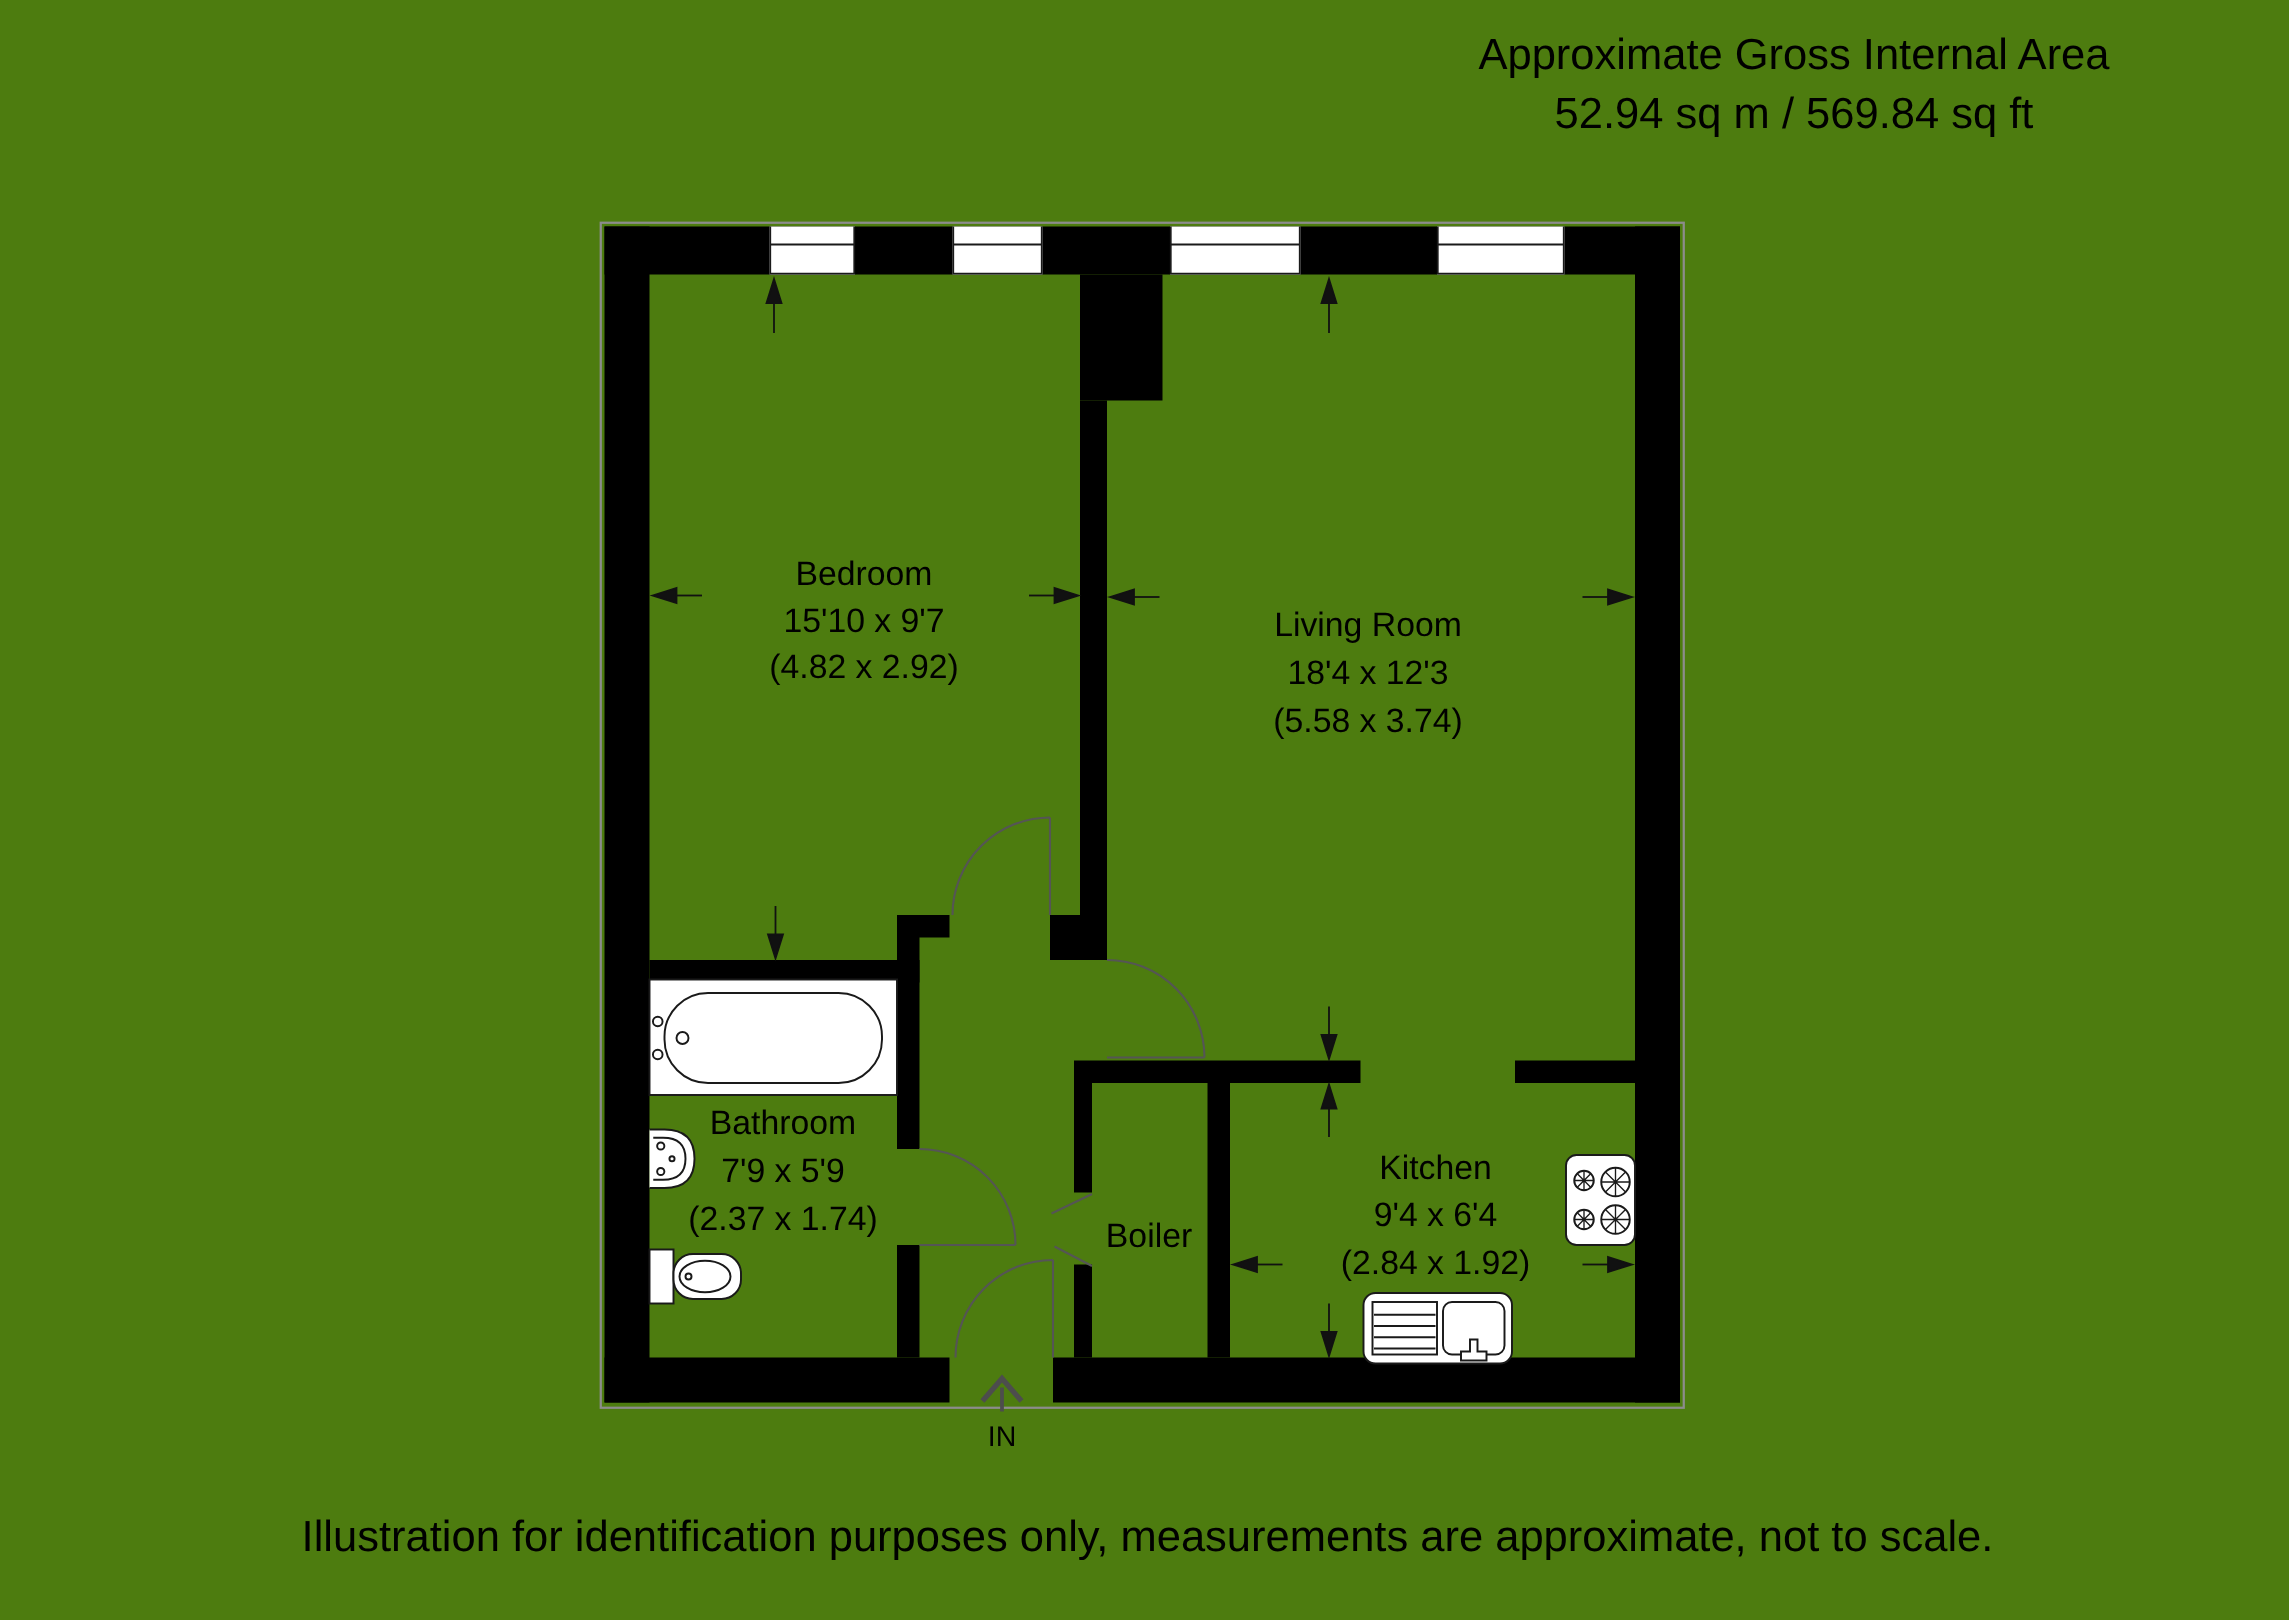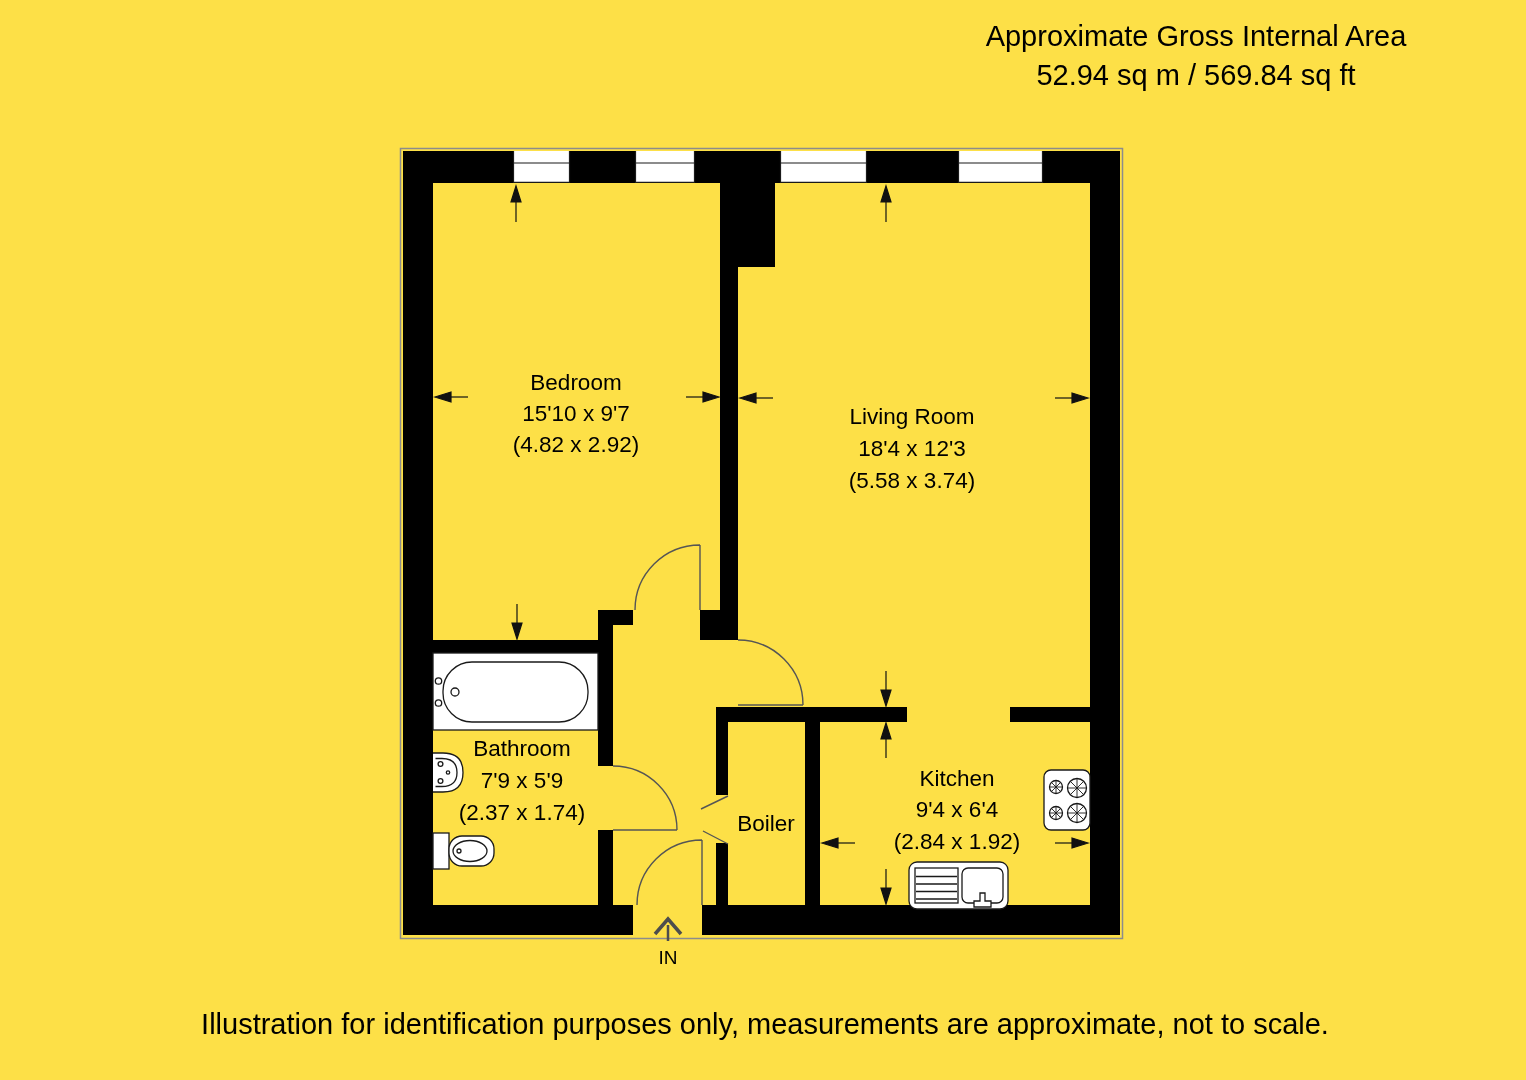--- a/index.html
+++ b/index.html
@@ -1,16 +1,16 @@
 <!DOCTYPE html>
 <html><head>
 <meta charset="utf-8">
 <style>
   html,body{margin:0;padding:0;background:#ffffff;}
-  .canvas{position:relative;width:1526px;height:1080px;background:#fde047;overflow:hidden;
+  .canvas{position:relative;width:1526px;height:1080px;background:#4d7c0f;overflow:hidden;
           font-family:"Liberation Sans",sans-serif;}
   svg text{font-family:"Liberation Sans",sans-serif;fill:#000;}
   .room-label{font-size:22.5px;}
   .big-label{font-size:29px;}
   .in-label{font-size:19px;}
 </style>
 </head>
 <body>
 
 <div class="canvas">

